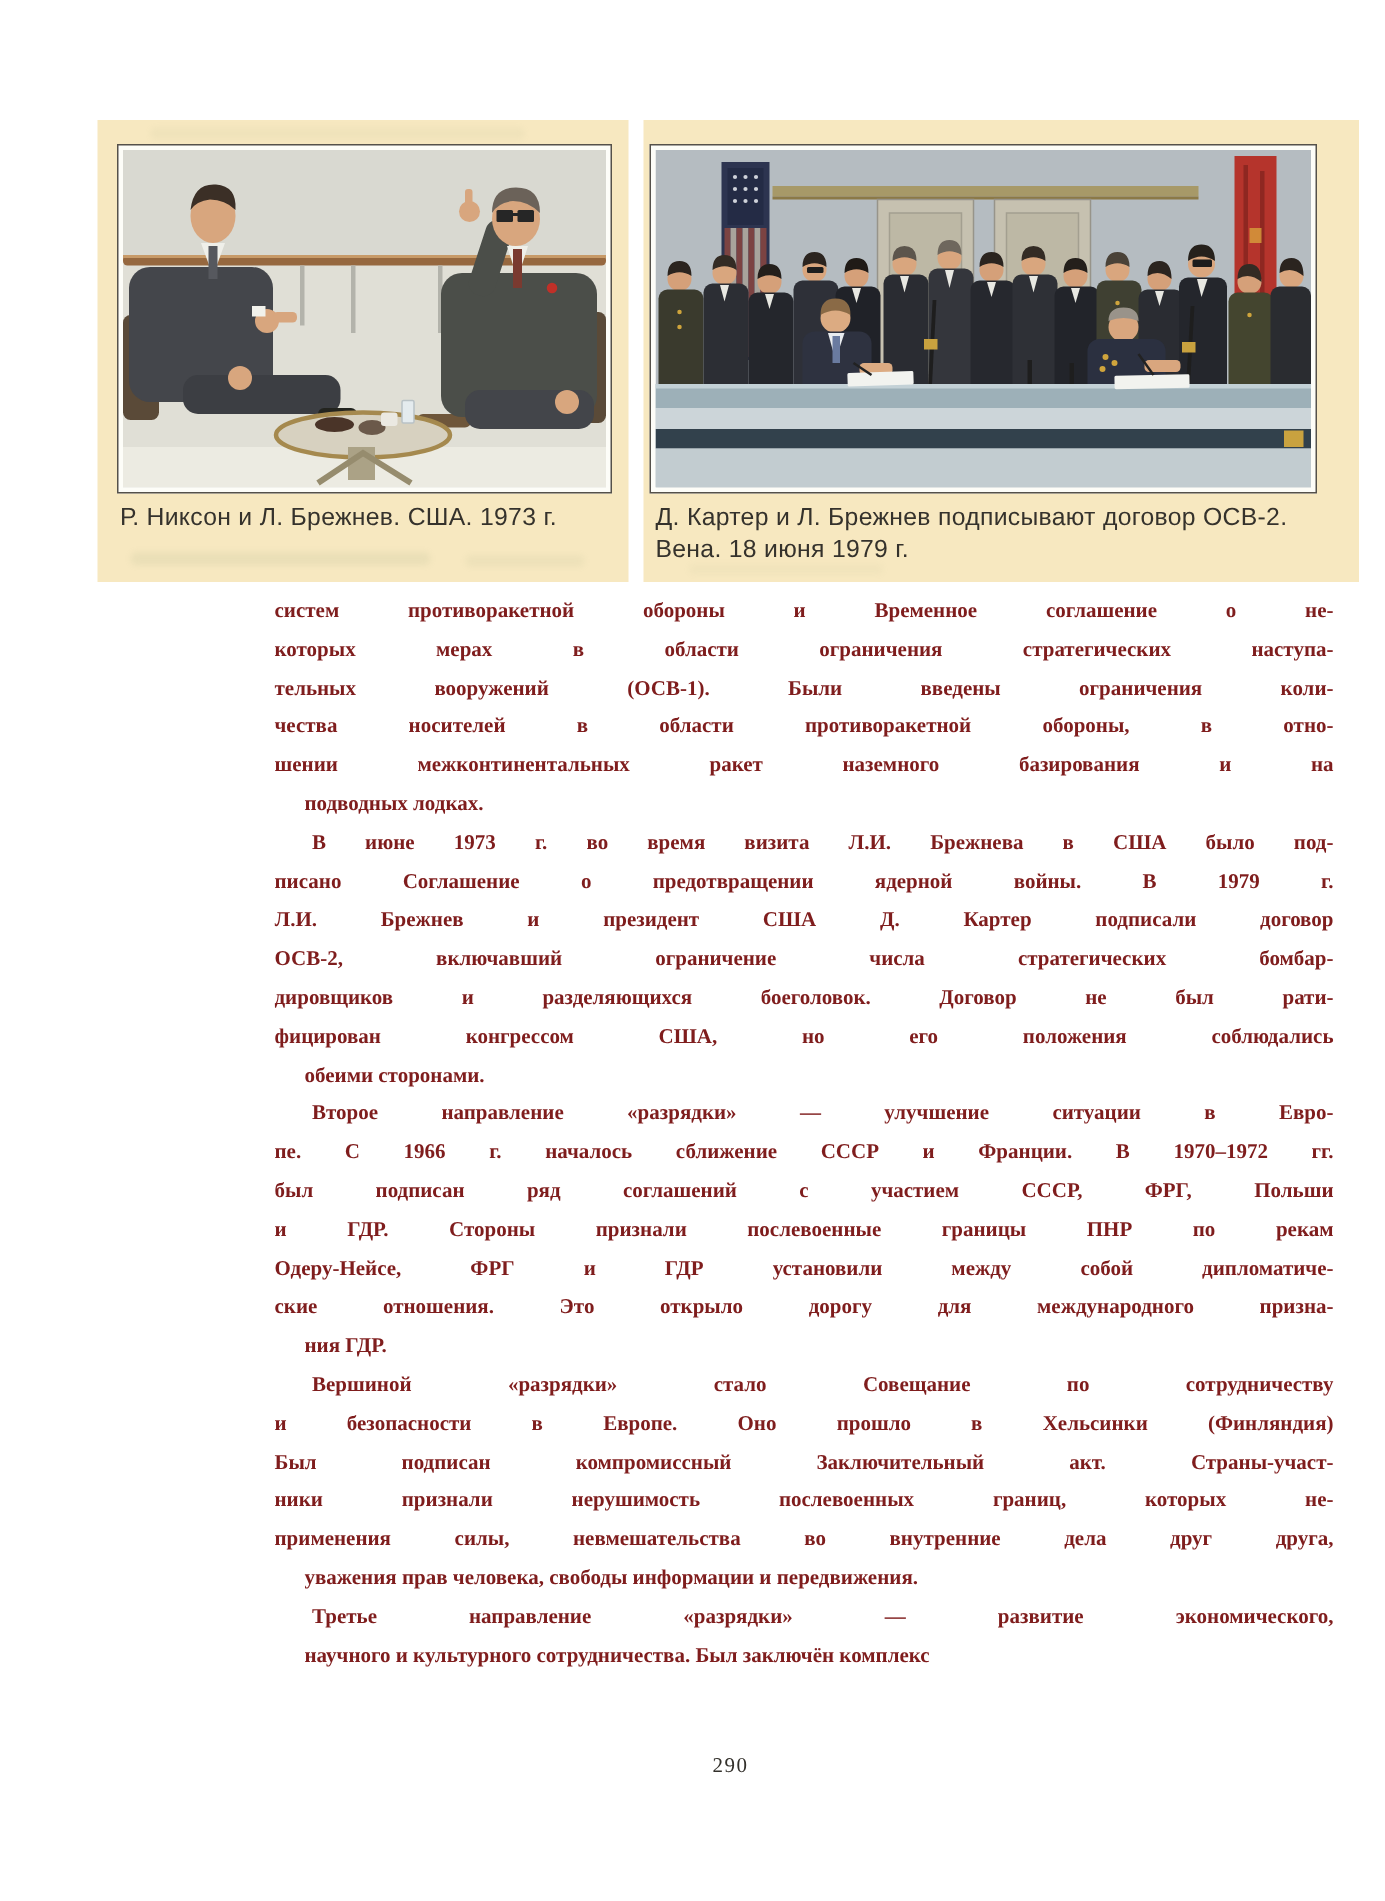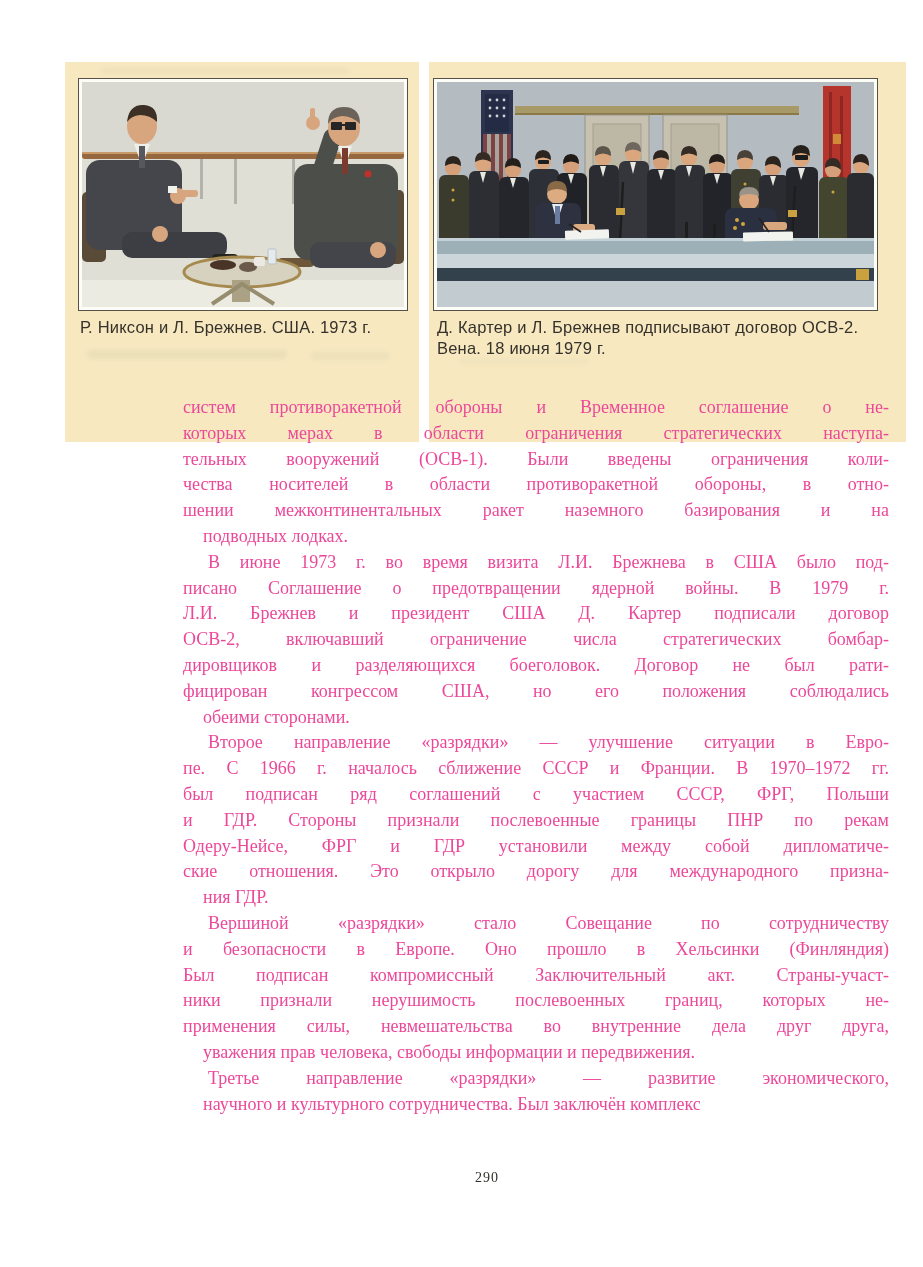--- a/index.html
+++ b/index.html
@@ -2,42 +2,42 @@
 <html lang="ru" style="--page-bg: #ffffff; --cream: #f7e8c0; --watermark-bg: #e8d97b; --flag-red: #b5342c;"><head>
 <meta charset="utf-8">
 <style>
   html,body { margin:0; padding:0; }
   .page {
     position:relative; width:923px; height:1267px;
     background:var(--page-bg,#ffffff); overflow:hidden;
     font-family:"Liberation Serif", serif;
   }
   
-  .figbox { position:absolute; top:62px; height:380px; background:var(--cream,#f7e8c0); }
+  .figbox { position:absolute; top:80px; height:308px; background:var(--cream,#f7e8c0); }
   #fig1 { left:65px;  width:354px; }
   #fig2 { left:429px; width:477px; }
   .photo {
     position:absolute; top:16px; background:#fdfdf8;
     border:1px solid #55514a; padding:3px; box-sizing:border-box;
   }
   #fig1 .photo { left:13px; width:330px; height:233px; }
   #fig2 .photo { left:4px;  width:445px; height:233px; }
   .photo svg { display:block; }
   .caption {
     position:absolute; top:255px; color:#35322c;
     font-family:"Liberation Sans", sans-serif;
     font-size:16.5px; line-height:20.5px; letter-spacing:.2px;
   }
   #fig1 .caption { left:15px; width:330px; }
   #fig2 .caption { left:8px;  width:462px; }
   .smudge { position:absolute; background:#93a178; opacity:.12; filter:blur(2px); border-radius:4px; }
   
   #bodytext {
     position:absolute; left:183px; top:395px; width:706px;
-    font-size:18px; line-height:25.8px; color:#ec4899;
+    font-size:14px; line-height:25.8px; color:#7f1d1d;font-weight:bold;
   }
   .para { margin:0; }
   .line { text-align:justify; text-align-last:justify; height:25.8px; overflow:hidden; }
   .line.last { text-align-last:left;margin-left:20px; }
   .para.indent .line:first-child { padding-left:25px; }
   
   #pagenum {
     position:absolute; top:1170px; left:487px; transform:translateX(-50%);
     font-size:14px; color:#33302b; letter-spacing:1px;
   }

